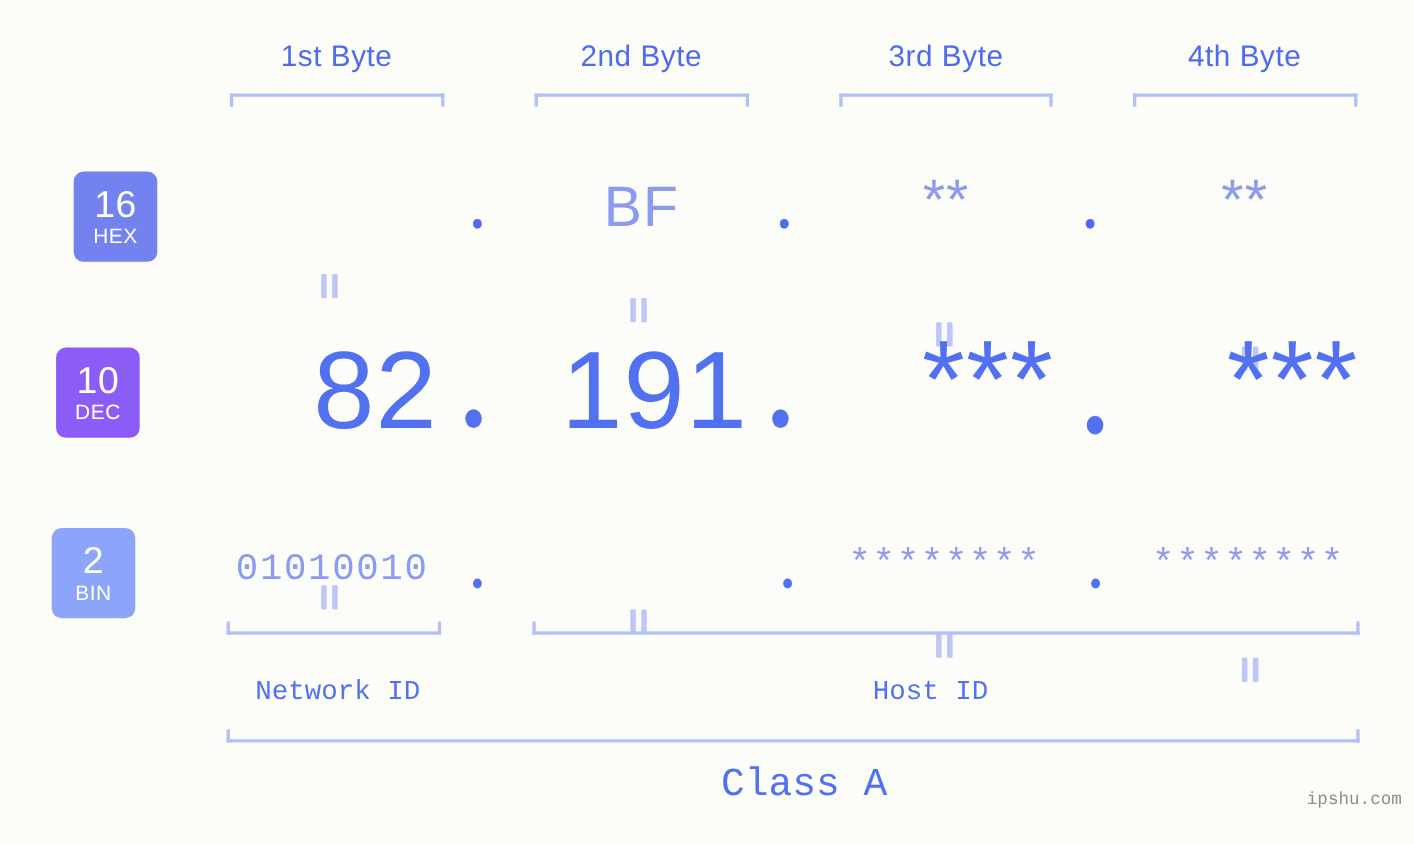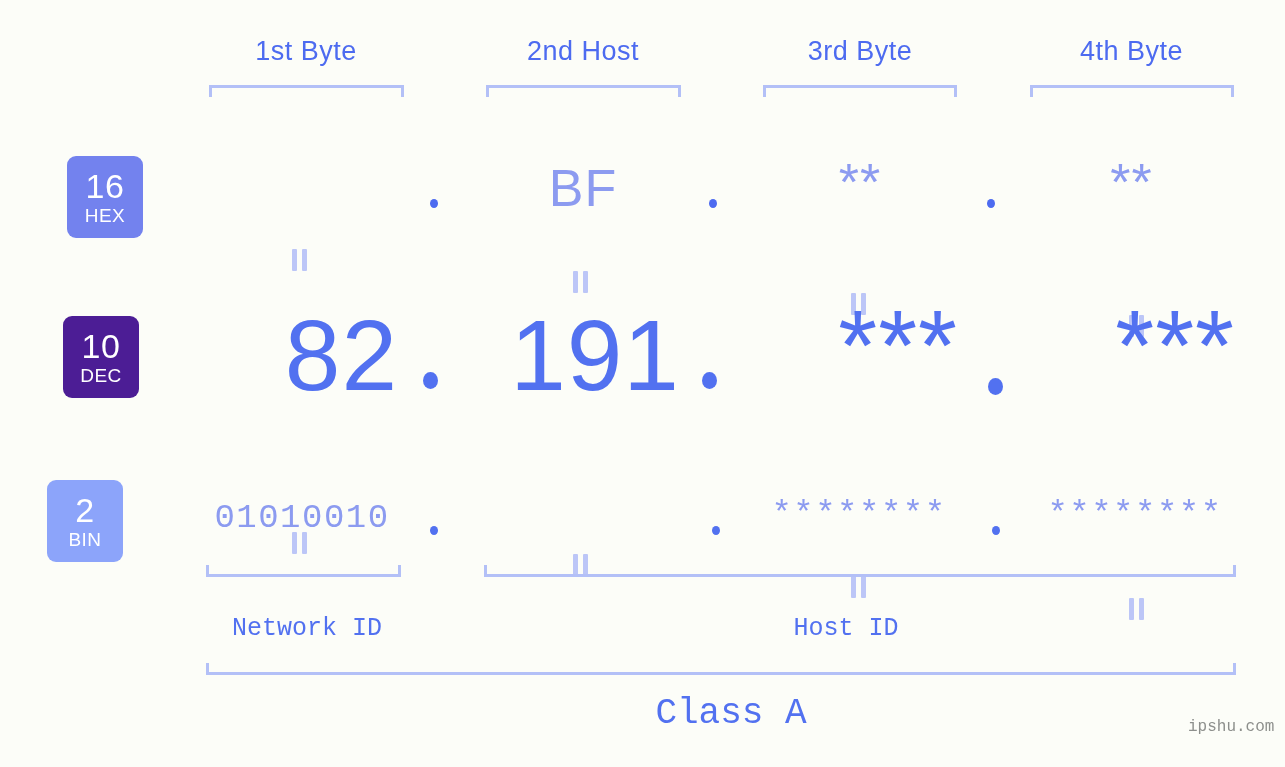--- a/index.html
+++ b/index.html
@@ -158,35 +158,35 @@
     color: #8d8f8c;
     white-space: nowrap;
   }
 </style>
 </head>
 <body>
 
 <div id="stage">
 
   <div class="abs byte-label" style="left:208px; top:36px; width:196px;">1st Byte</div>
-  <div class="abs byte-label" style="left:485px; top:36px; width:196px;">2nd Host</div>
+  <div class="abs byte-label" style="left:485px; top:36px; width:196px;">2nd Byte</div>
   <div class="abs byte-label" style="left:762px; top:36px; width:196px;">3rd Byte</div>
   <div class="abs byte-label" style="left:1029px; top:36px; width:205px;">4th Byte</div>
 
   <div class="abs bracket-top" style="left:209px; top:85px; width:195px;"></div>
   <div class="abs bracket-top" style="left:486px; top:85px; width:195px;"></div>
   <div class="abs bracket-top" style="left:763px; top:85px; width:194px;"></div>
   <div class="abs bracket-top" style="left:1030px; top:85px; width:204px;"></div>
 
   <div class="abs badge" style="left:47px; top:156px; background:#7382ee;margin-left:20px;">
     <span class="num">16</span>
     <span class="abbr">HEX</span>
   </div>
 
-  <div class="abs badge" style="left:63px; top:316px; background:#4c1d95;">
+  <div class="abs badge" style="left:51px; top:316px; background:#8b5cf6;">
     <span class="num">10</span>
     <span class="abbr">DEC</span>
   </div>
 
   <div class="abs badge" style="left:47px; top:480px; background:#8ca4fa;">
     <span class="num">2</span>
     <span class="abbr">BIN</span>
   </div>
 
   <div class="abs hex-val" style="left:485px; top:158px; width:196px;">BF</div>

